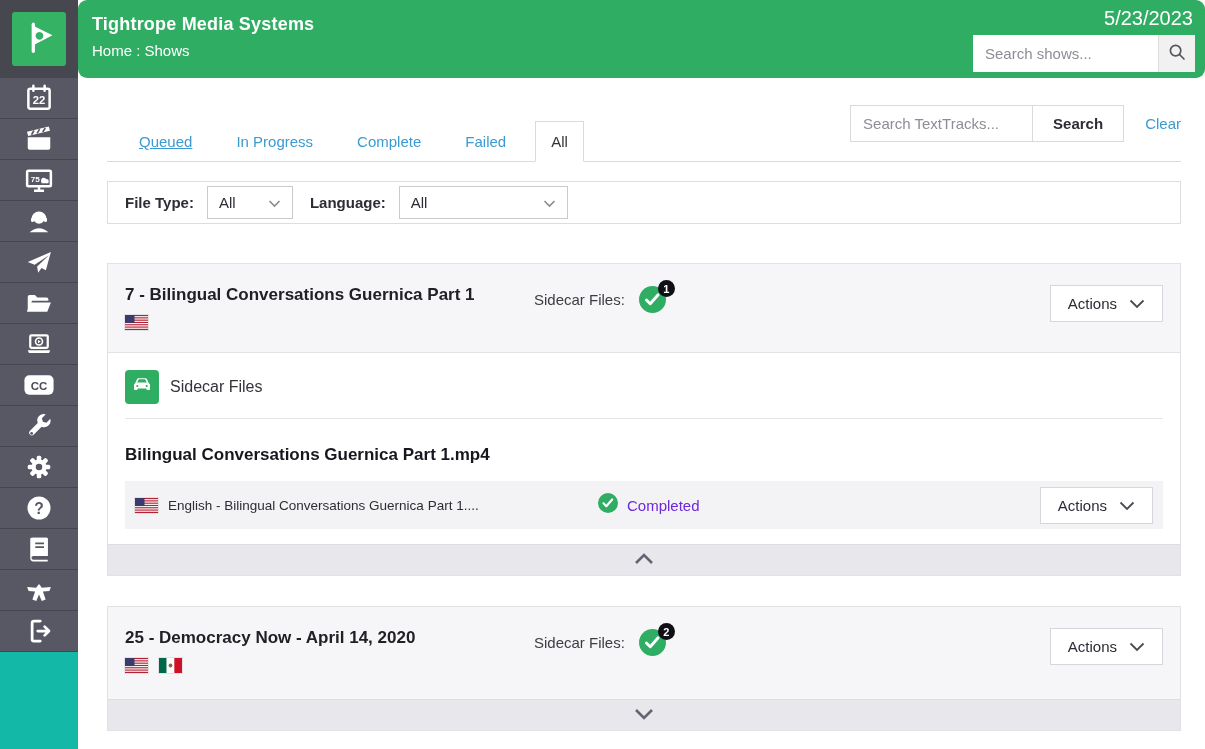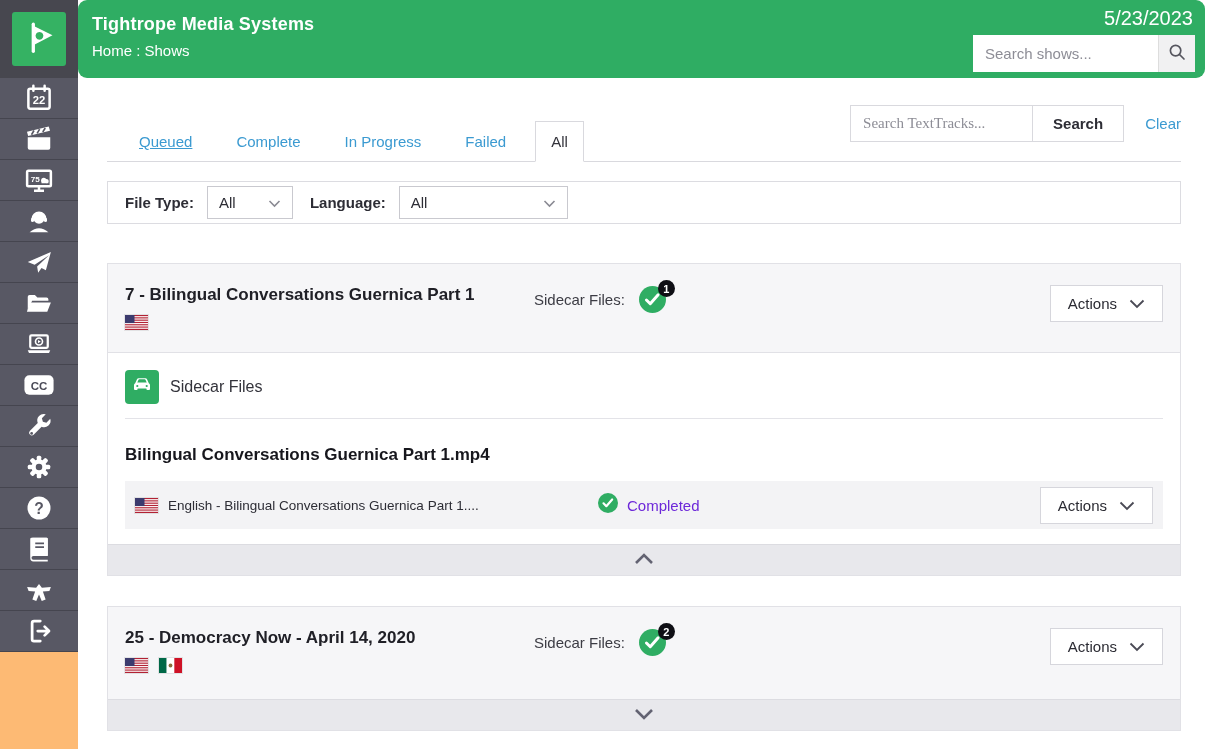--- a/index.html
+++ b/index.html
@@ -1,21 +1,21 @@
 <!DOCTYPE html>
 <html><head>
 <meta charset="utf-8">
 <style>
   * { box-sizing: border-box; margin: 0; padding: 0; }
   html, body { width: 1205px; height: 749px; overflow: hidden; background: #fff;
     font-family: "Liberation Sans", sans-serif; }
 
   
   .sidebar { position: fixed; left: 0; top: 0; width: 78px; height: 749px;
-    background: #fdba74; z-index: 20; }
+    background: #14b8a6; z-index: 20; }
   .logo-cell { height: 78px; display: flex; align-items: center; justify-content: center;
     background: #47474f; }
   .logo-sq { width: 54px; height: 54px; background: #35b263; border-radius: 3px;
     display: flex; align-items: center; justify-content: center; cursor: pointer; }
   .nav-item { height: 41px; width: 78px; background: #585864;
     border-bottom: 1px solid #45454f; display: flex; align-items: center;
     justify-content: center; cursor: pointer; }
   .nav-item svg { display: block; }
 
   
@@ -38,21 +38,21 @@
   .tabs-row { position: relative; height: 84px; border-bottom: 1px solid #d9d9de;
     display: flex; align-items: flex-end; }
   .tab { font-size: 15px; color: #3b9ad1; padding: 11px 15px; cursor: pointer;
     margin-bottom: 0; }
   .tab:first-child { margin-left: 17px; text-decoration: underline; }
   .tab + .tab { margin-left: 14px; }
   .tab.active { color: #33333b; background: #fff; border: 1px solid #d9d9de;
     border-bottom: 1px solid #fff; margin-bottom: -1px; }
   .tt-search { position: absolute; right: 0; top: 27px; display: flex; align-items: center; }
   .tt-search input { width: 183px; height: 37px; border: 1px solid #d9d9de;
-    padding: 0 12px; font-size: 15px; color: #444; outline: none; font-family: Liberation Serif, serif; }
+    padding: 0 12px; font-size: 15px; color: #444; outline: none; font-family: Liberation Sans, sans-serif; }
   .tt-search input::placeholder { color: #8d8d96; }
   .btn-search { height: 37px; padding: 0 20px; background: #fff; border: 1px solid #d9d9de;
     border-left: none; font-size: 15px; font-weight: bold; color: #2d2d35; cursor: pointer;
     font-family: inherit; }
   .link-clear { color: #3b9ad1; font-size: 15px; margin-left: 21px; cursor: pointer;
     text-decoration: none; }
 
   .filter-bar { margin-top: 19px; border: 1px solid #dcdce1; height: 43px;
     display: flex; align-items: center; padding: 0 17px; background: #fff; }
   .filter-label { font-size: 15px; font-weight: bold; color: #2d2d35; }
@@ -273,22 +273,22 @@
         </svg>
       </span>
     </button>
   </div>
 </div>
 
 <div class="main">
 
   <div class="tabs-row">
     <div class="tab">Queued</div>
+    <div class="tab">In Progress</div>
     <div class="tab">Complete</div>
-    <div class="tab">In Progress</div>
     <div class="tab">Failed</div>
     <div class="tab active">All</div>
 
     <div class="tt-search">
       <input type="text" placeholder="Search TextTracks..." style="">
       <button class="btn-search">Search</button>
       <a class="link-clear">Clear</a>
     </div>
   </div>
 

